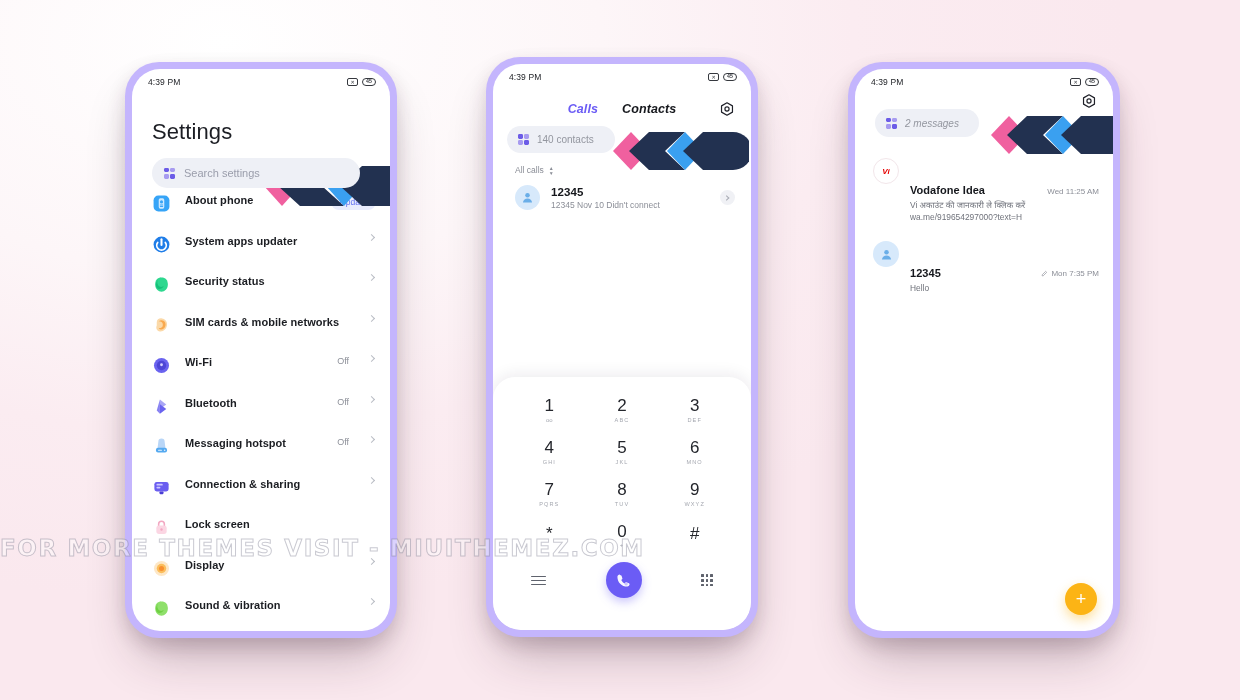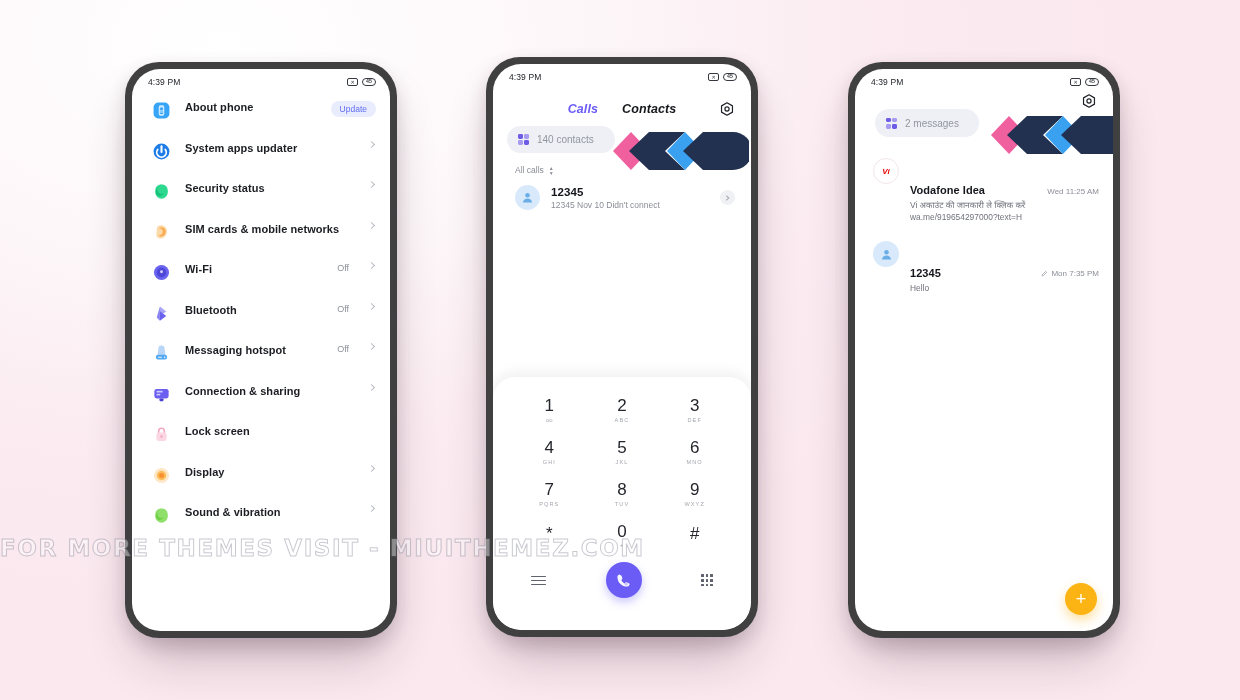--- a/index.html
+++ b/index.html
@@ -12,21 +12,21 @@
     position: relative;
     background:
       radial-gradient(ellipse 900px 560px at 18% 6%, #ffffff 0%, #fdf6f8 42%, #fbecf1 70%, #fae8ee 100%),
       linear-gradient(135deg, #ffffff 0%, #fdf3f6 45%, #fbe9ef 100%);
   }
   .stage { position: absolute; inset: 0; }
 
   
   .phone {
     position: absolute;
-    background: #404040;
+    background: #c4b5fd;
     border-radius: 34px;
     padding: 7px;
     box-shadow: 0 28px 50px -14px rgba(60,30,50,.32), 0 8px 18px rgba(60,30,50,.16);
   }
   .phone-screen {
     width: 100%; height: 100%;
     background: #ffffff;
     border-radius: 28px;
     overflow: hidden;
     position: relative;
@@ -226,20 +226,43 @@
     <div class="phone-screen">
 
       <div class="statusbar">
         <div class="sb-time">4:39 PM</div>
         <div class="sb-right">
           <div class="sb-icon-mute">✕</div>
           <div class="sb-batt">45</div>
         </div>
       </div>
 
+      <div class="settings-head">
+        <div class="page-title">Settings</div>
+
+        <div style="position:relative;">
+          <div class="ribbon" style="left:100px; top:8px;">
+            <svg width="176" height="40" viewBox="0 0 176 40">
+              <path d="M30 0 L48 20 L30 40 L12 20 Z" fill="#f0609f"></path>
+              <path d="M48 0 L92 0 L70 20 L92 40 L48 40 L26 20 Z" fill="#223150"></path>
+              <path d="M92 0 L110 20 L92 40 L74 20 Z" fill="#3aa0f0"></path>
+              <path d="M110 0 L158 0 A14 14 0 0 1 158 40 L110 40 L88 20 Z" fill="#223150"></path>
+            </svg>
+          </div>
+          <div class="searchbar">
+            <span class="sq-icon">
+                <i></i>
+                <i></i>
+                <i></i>
+                <i></i>
+              </span>
+            <span class="search-ph">Search settings</span>
+          </div>
+        </div>
+      </div>
 
       <div class="settings-list">
 
         <div class="srow">
           <span class="app-icon">
             <svg viewBox="0 0 24 24">
                 <rect x="2" y="2" width="20" height="20" rx="6" fill="#36a4f7"></rect>
                 <rect x="8.5" y="5.5" width="7" height="13" rx="2" fill="#cfe9ff"></rect>
                 <circle cx="12" cy="10" r="2" fill="#36a4f7"></circle>
                 <rect x="9.8" y="13.2" width="4.4" height="1.2" rx=".6" fill="#36a4f7"></rect>
@@ -534,21 +557,21 @@
       </div>
 
       <div class="msg-head">
         <div class="gear-btn" style="right:16px; top:-2px;">
           <svg width="16" height="16" viewBox="0 0 24 24" fill="none" stroke="#20222a" stroke-width="1.8">
             <path d="M12 2.6 L20.2 7.3 L20.2 16.7 L12 21.4 L3.8 16.7 L3.8 7.3 Z" stroke-linejoin="round"></path>
             <circle cx="12" cy="12" r="3.1"></circle>
           </svg>
         </div>
 
-        <div style="position:relative;">
+        <div style="position:relative;font-style:italic;">
           <div class="ribbon" style="left:112px; top:7px;">
             <svg width="140" height="38" viewBox="0 0 140 38">
               <path d="M22 0 L40 19 L22 38 L4 19 Z" fill="#f0609f"></path>
               <path d="M40 0 L76 0 L56 19 L76 38 L40 38 L20 19 Z" fill="#223150"></path>
               <path d="M76 0 L94 19 L76 38 L58 19 Z" fill="#3aa0f0"></path>
               <path d="M94 0 L124 0 A13 13 0 0 1 124 38 L94 38 L74 19 Z" fill="#223150"></path>
             </svg>
           </div>
           <div class="msg-chip">
             <span class="sq-icon">

